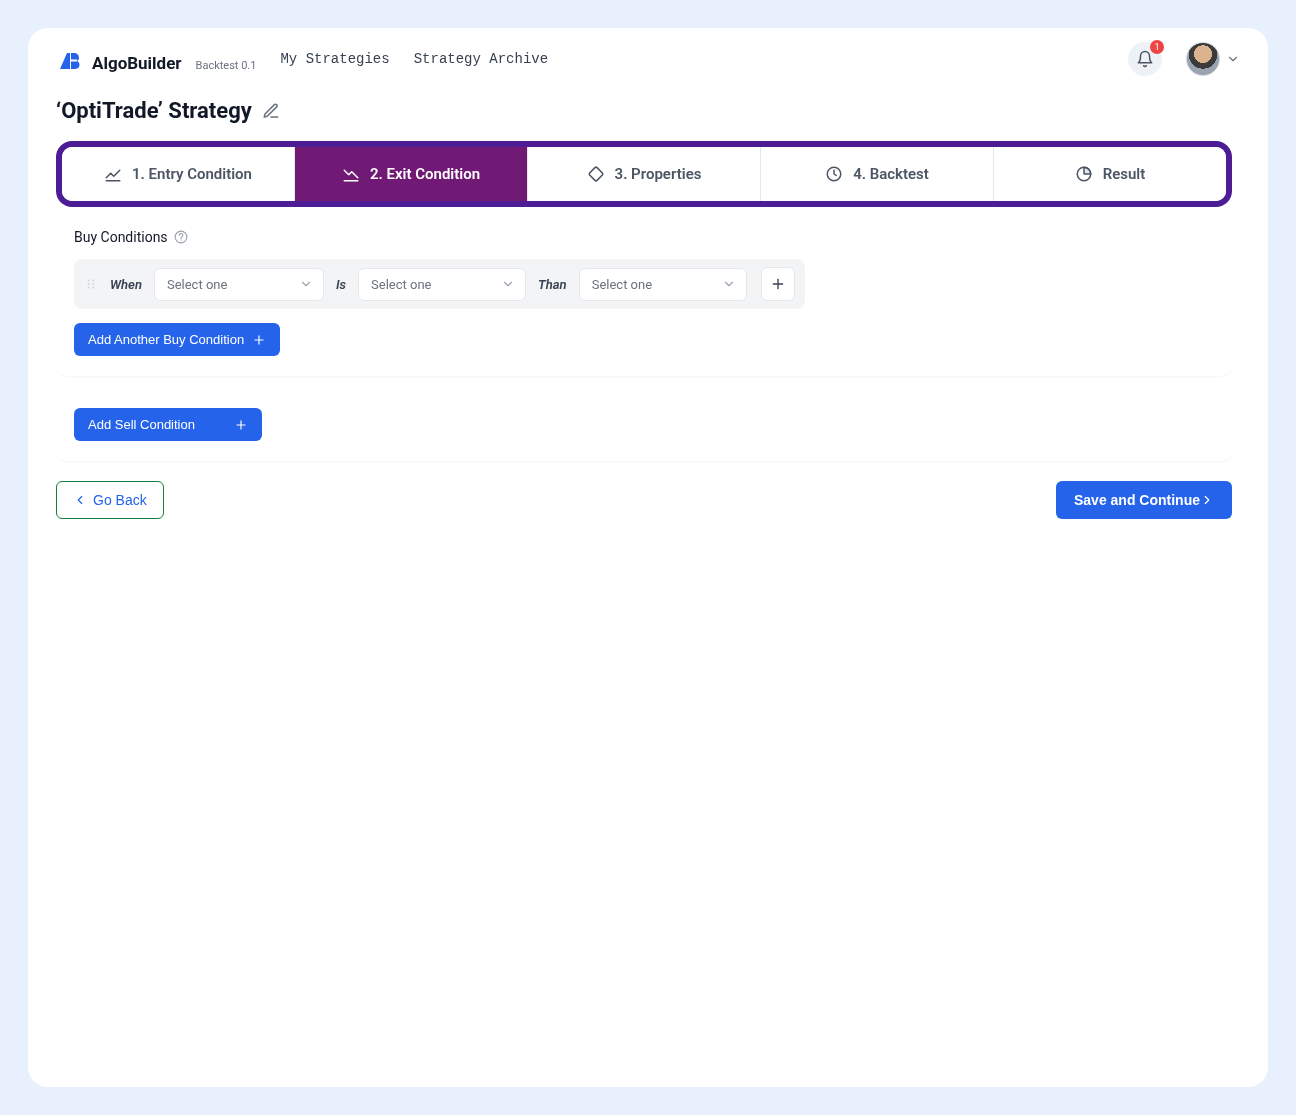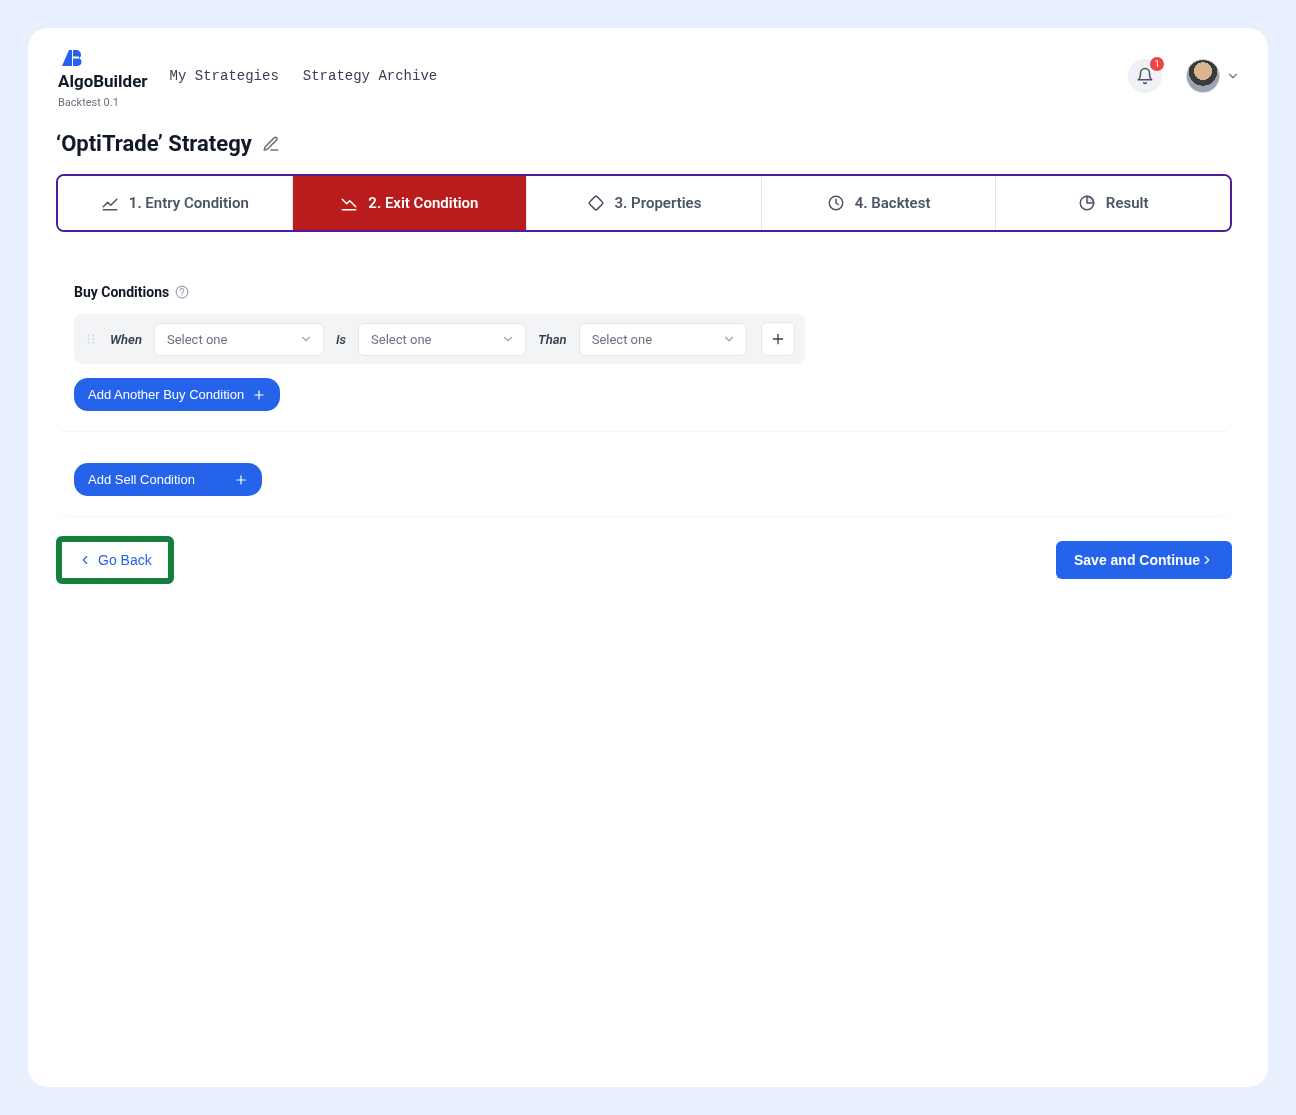--- a/index.html
+++ b/index.html
@@ -19,21 +19,21 @@
   display: flex;
   flex-direction: column;
   overflow: hidden;
 }
 .topbar {
   display: flex;
   align-items: center;
   padding: 14px 28px 0 28px;
   gap: 24px;
 }
-.logo-group { display: flex; align-items: baseline; gap: 5px; flex-direction: column; }
+.logo-group { display: flex; align-items: baseline; gap: 12px; }
 .logo-mark {
   width: 24px; height: 24px; position: relative; top: 4px;
 }
 .logo-mark svg { width: 24px; height: 24px; }
 .logo-text { font-weight: 700; font-size: 17px; color: #111827; }
 .version { font-size: 11px; color: #6b7280; margin-left: 2px; }
 .nav-link { font-size: 14px; color: #374151; font-weight: 500; cursor: pointer; font-family: Liberation Mono, monospace; }
 .topbar-spacer { flex: 1; }
 .bell-wrap {
   position: relative;
@@ -63,50 +63,50 @@
   flex: 1;
   display: flex;
   flex-direction: column;
 }
 .title-row { display: flex; align-items: center; gap: 10px; margin-bottom: 18px; }
 .page-title { font-size: 22px; font-weight: 700; color: #111827; }
 .edit-icon { color: #6b7280; cursor: pointer; }
 
 .tabs {
   display: flex;
-  border: 2px solid #4c1d95;
-  border-radius: 8px;
+  border: 6px solid #4c1d95;
+  border-radius: 16px;
   overflow: hidden;
-  margin-bottom: 34px;
+  margin-bottom: 4px;
 }
 .tab {
   flex: 1;
   display: flex; align-items: center; justify-content: center;
   gap: 10px;
   padding: 18px 0;
   font-size: 15px; font-weight: 600;
   color: #4b5563;
   cursor: pointer;
   border-right: 1px solid #e5e7eb;
   background: #fff;
 }
 .tab:last-child { border-right: none; }
-.tab.active { background: #b91c1c; color: #fff; }
+.tab.active { background: #701a75; color: #fff; }
 .tab.active svg { stroke: #fff; }
 .tab svg { stroke: #4b5563; }
 
 .panel {
   background: #fff;
   border-radius: 10px;
   box-shadow: 0 1px 2px rgba(0,0,0,0.04);
   padding: 18px 18px 20px 18px;
   margin-bottom: 14px;
 }
 .panel-title-row { display: flex; align-items: center; gap: 6px; margin-bottom: 14px; }
-.panel-title { font-size: 14px; font-weight: 700; color: #111827; }
+.panel-title { font-size: 14px; font-weight: 400; color: #111827; }
 .help-icon { width: 14px; height: 14px; color: #9ca3af; }
 
 .cond-row {
   display: flex; align-items: center; gap: 12px;
   background: #f3f4f6;
   border-radius: 8px;
   padding: 8px 10px;
   margin-bottom: 14px;
   width: fit-content;
 }
@@ -130,36 +130,36 @@
 .plus-btn {
   width: 34px; height: 34px;
   background: #fff; border: 1px solid #e5e7eb; border-radius: 6px;
   display: flex; align-items: center; justify-content: center;
   cursor: pointer; color: #374151;
   margin-left: 2px;
 }
 
 .btn-primary {
   background: #2563eb; color: #fff;
-  border: none; border-radius: 14px;
+  border: none; border-radius: 6px;
   padding: 9px 14px;
   font-size: 13px; font-weight: 500;
   display: inline-flex; align-items: center; gap: 8px;
   cursor: pointer;
 }
 .btn-primary.spaced { justify-content: space-between; min-width: 188px; }
 .btn-primary .plus { font-weight: 400; }
 
 .footer-row {
   display: flex; justify-content: space-between; align-items: center;
   margin-top: 6px;
 }
 .btn-outline {
   background: #fff; color: #2563eb;
-  border: 6px solid #15803d; border-radius: 6px;
+  border: 1px solid #15803d; border-radius: 6px;
   padding: 10px 16px;
   font-size: 14px; font-weight: 500;
   display: inline-flex; align-items: center; gap: 6px;
   cursor: pointer;
 }
 .btn-cta {
   background: #2563eb; color: #fff;
   border: none; border-radius: 6px;
   padding: 11px 18px;
   font-size: 14px; font-weight: 600;

